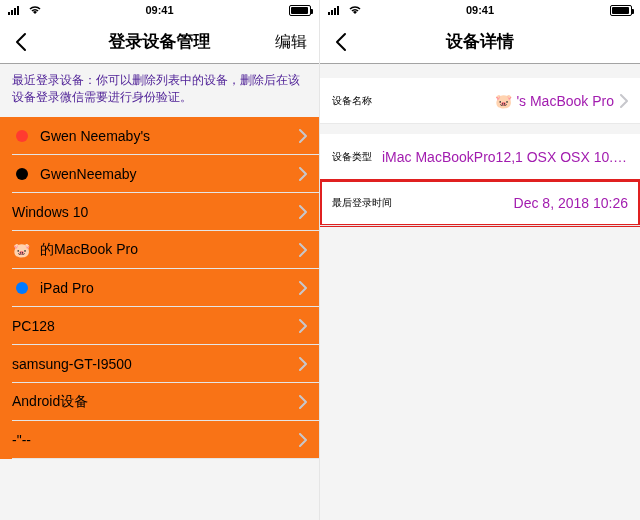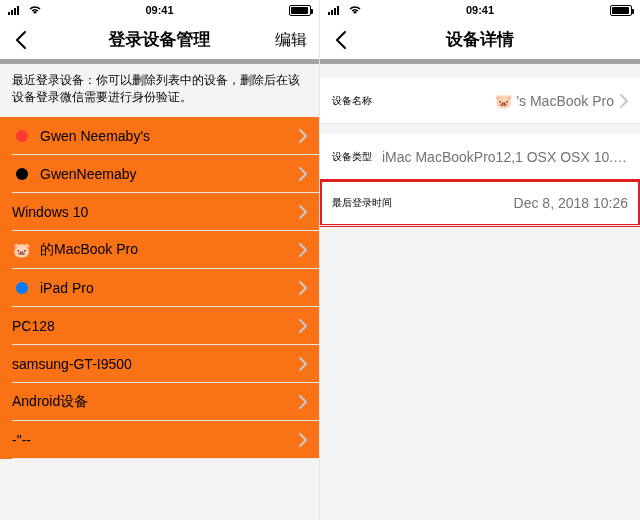--- a/index.html
+++ b/index.html
@@ -11,46 +11,46 @@
   .statusbar { height: 20px; background: #fff; display: flex; align-items: center; justify-content: space-between; padding: 0 8px; font-size: 11px; font-weight: 600; color: #000; }
   .sb-left, .sb-right { display: flex; align-items: center; gap: 4px; }
   .sb-time { position:absolute; left:50%; transform:translateX(-50%); }
   .sig { display:inline-block; }
   .sig svg { display:block; }
   .wifi svg { display:block; }
   .batt { width: 22px; height: 11px; border: 1px solid #000; border-radius: 2px; position: relative; }
   .batt::after { content:""; position:absolute; right:-3px; top:3px; width:2px; height:5px; background:#000; border-radius:0 1px 1px 0; }
   .batt .fill { position:absolute; left:1px; top:1px; bottom:1px; width:17px; background:#000; border-radius:1px; }
 
-  .navbar { height: 44px; background: #fff; display:flex; align-items:center; justify-content:center; position:relative; border-bottom: 5px solid #a3a3a3; }
+  .navbar { height: 44px; background: #fff; display:flex; align-items:center; justify-content:center; position:relative; border-bottom: 1px solid #a3a3a3; }
   .navbar .title { font-size: 17px; font-weight: 600; color:#000; }
   .navbar .back { position:absolute; left:6px; top:50%; transform:translateY(-50%); width:30px; height:30px; display:flex; align-items:center; justify-content:center; }
   .navbar .right-btn { position:absolute; right:12px; top:50%; transform:translateY(-50%); font-size:16px; color:#000;margin-left:16px; }
 
-  .hint { background:#f4f4f4; font-size: 12px; color:#000000; padding: 8px 12px 10px; line-height: 1.45; }
+  .hint { background:#f4f4f4; font-size: 12px; color:#4c1d95; padding: 8px 12px 10px; line-height: 1.45; }
 
   .list { background:#f97316; }
   .row { display:flex; align-items:center; height: 38px; padding: 0 12px; position:relative; }
   .row::after { content:""; position:absolute; left:12px; right:0; bottom:0; height:1px; background:#e5e5e5; }
   .row .icon-slot { width: 20px; display:flex; align-items:center; justify-content:center; margin-right:8px; font-size:14px; }
   .row .label { flex:1; font-size:14px; color:#000; white-space:nowrap; overflow:hidden; text-overflow:ellipsis; }
   .row .chev { color:#c7c7cc; }
 
   .dot { width:12px; height:12px; border-radius:50%; display:inline-block; }
   .dot.red { background:#ff3b30; }
   .dot.black { background:#000; }
   .dot.blue { background:#007aff; }
 
   .section-gap { height: 14px; background:#f4f4f4; }
 
   .dlist { background:#fff; }
   .drow { display:flex; align-items:center; height:46px; padding:0 12px; position:relative; }
   .drow::after { content:""; position:absolute; left:0; right:0; bottom:0; height:1px; background:#e9e9e9; }
   .drow .dlabel { font-size:10px; color:#000; flex:0 0 auto; }
-  .drow .dval { flex:1; text-align:right; font-size:14px; color:#737373; white-space:nowrap; overflow:hidden; text-overflow:ellipsis; padding-left:10px; }
+  .drow .dval { flex:1; text-align:right; font-size:14px; color:#a21caf; white-space:nowrap; overflow:hidden; text-overflow:ellipsis; padding-left:10px; }
   .drow .chev { color:#c7c7cc; margin-left:6px; }
   .drow.highlight { outline: 3px solid #e02020; outline-offset:-2px;gap:32px; }
 
   .chev svg { display:block; }
 
   .pig { font-size:14px; }
 
   .filler { flex:1; background:#f4f4f4; }
 </style>
 </head>

